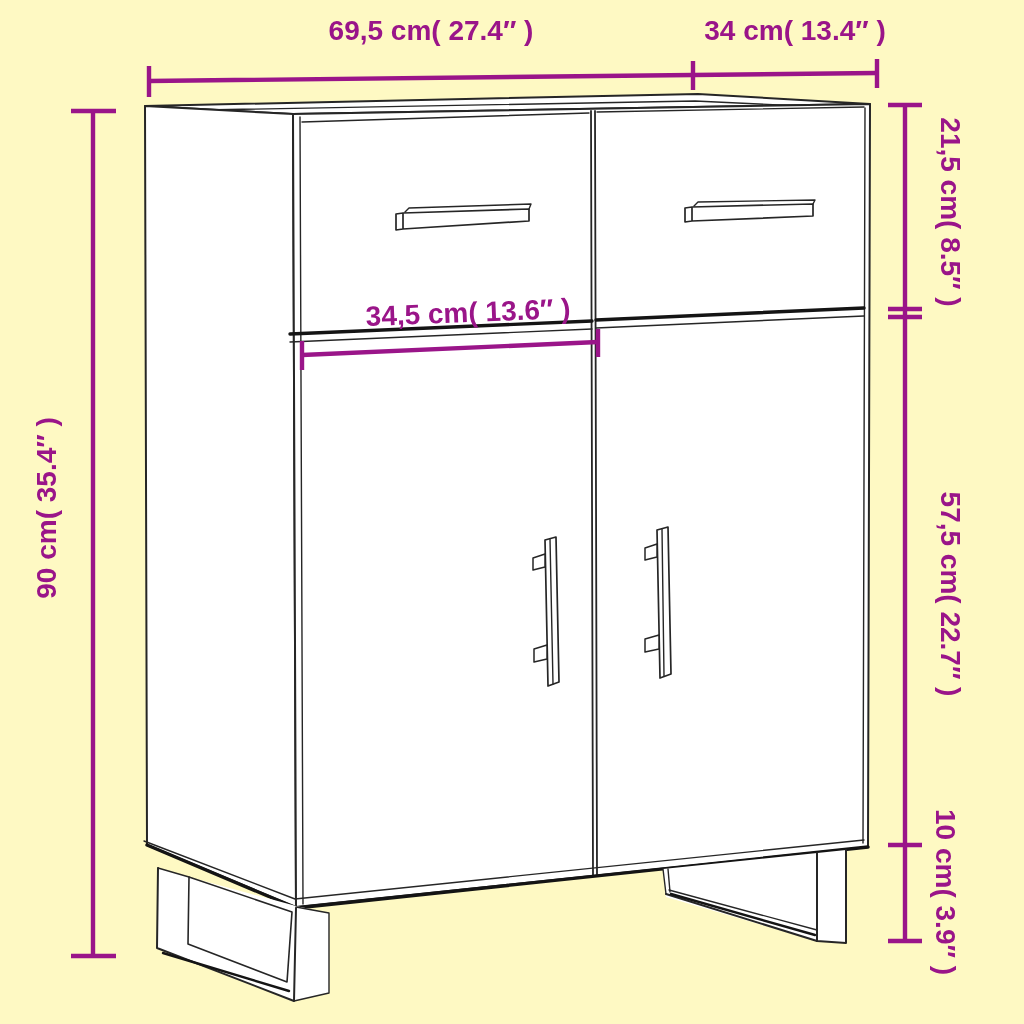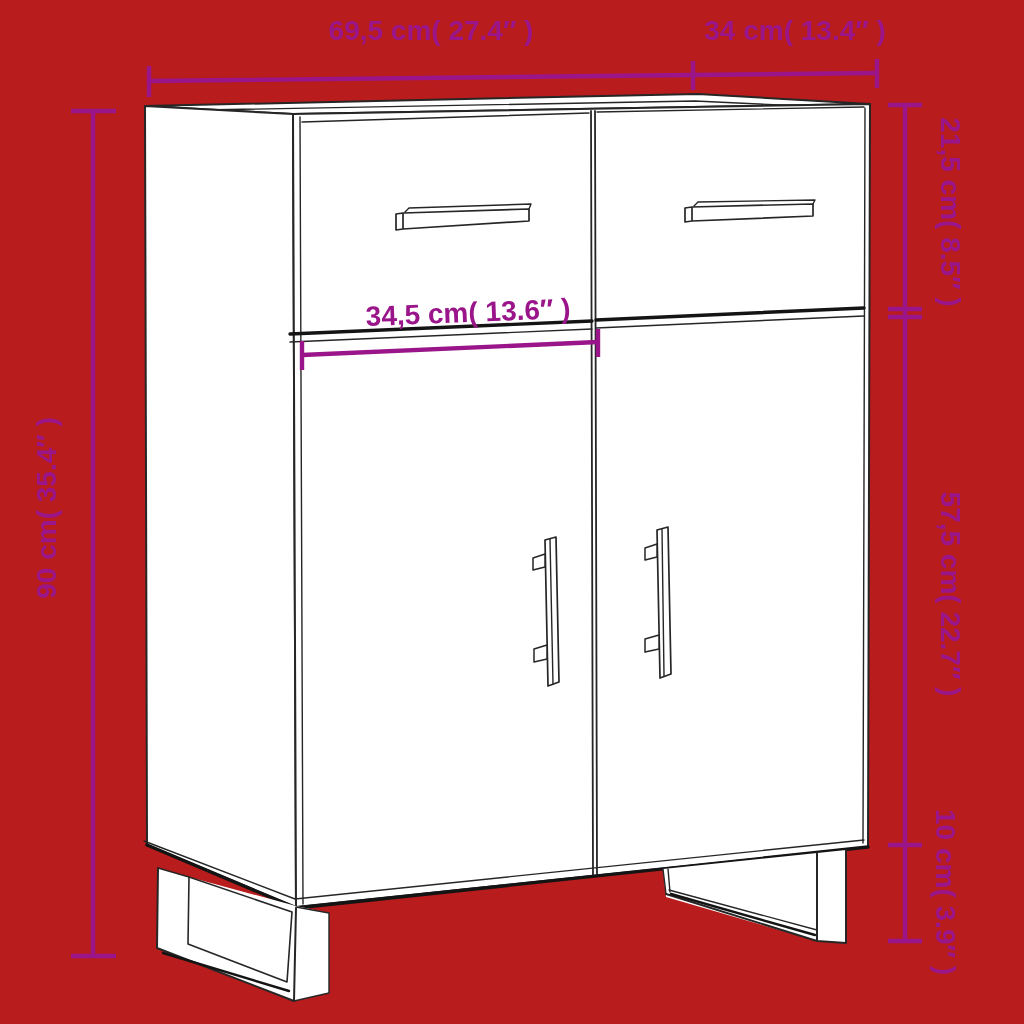--- a/index.html
+++ b/index.html
@@ -1,21 +1,21 @@
 <!DOCTYPE html>
 <html style="--accent: #9A1589; --line: #262626;"><head>
 <meta charset="utf-8">
 <style>
   :root{
     --accent:#9A1589;
     --line:#262626;
     --dark:#141414;
   }
   html,body{margin:0;padding:0;background:#ffffff;}
-  .stage{position:relative;width:1024px;height:1024px;background:#b91c1c;overflow:hidden;}
+  .stage{position:relative;width:1024px;height:1024px;background:#fef9c3;overflow:hidden;}
   svg{display:block;}
   .art{stroke:var(--line);fill:none;stroke-width:2;stroke-linejoin:round;stroke-linecap:round;}
   .fillw{fill:#ffffff;}
   .thin{stroke-width:1.4;}
   .thick{stroke:var(--dark);stroke-width:3.4;}
   .dim{stroke:var(--accent);stroke-width:4.4;fill:none;stroke-linecap:butt;}
   .dim-label{
     fill:var(--accent);
     font-family:"Liberation Sans","DejaVu Sans",sans-serif;
     font-weight:bold;

